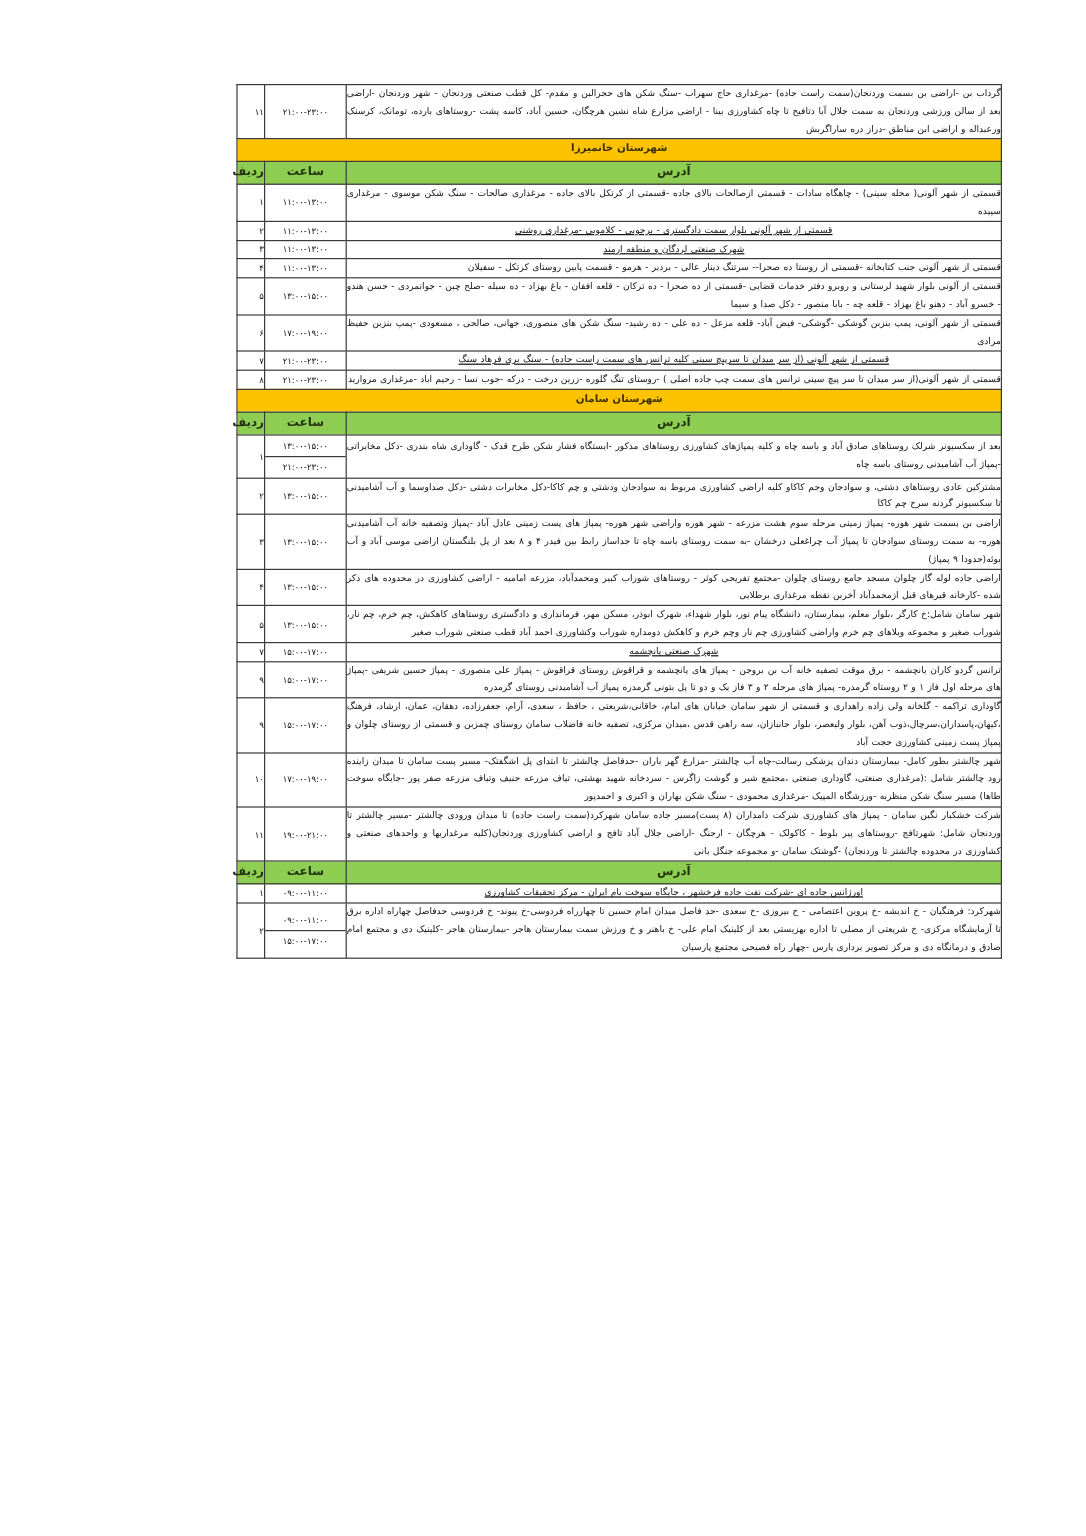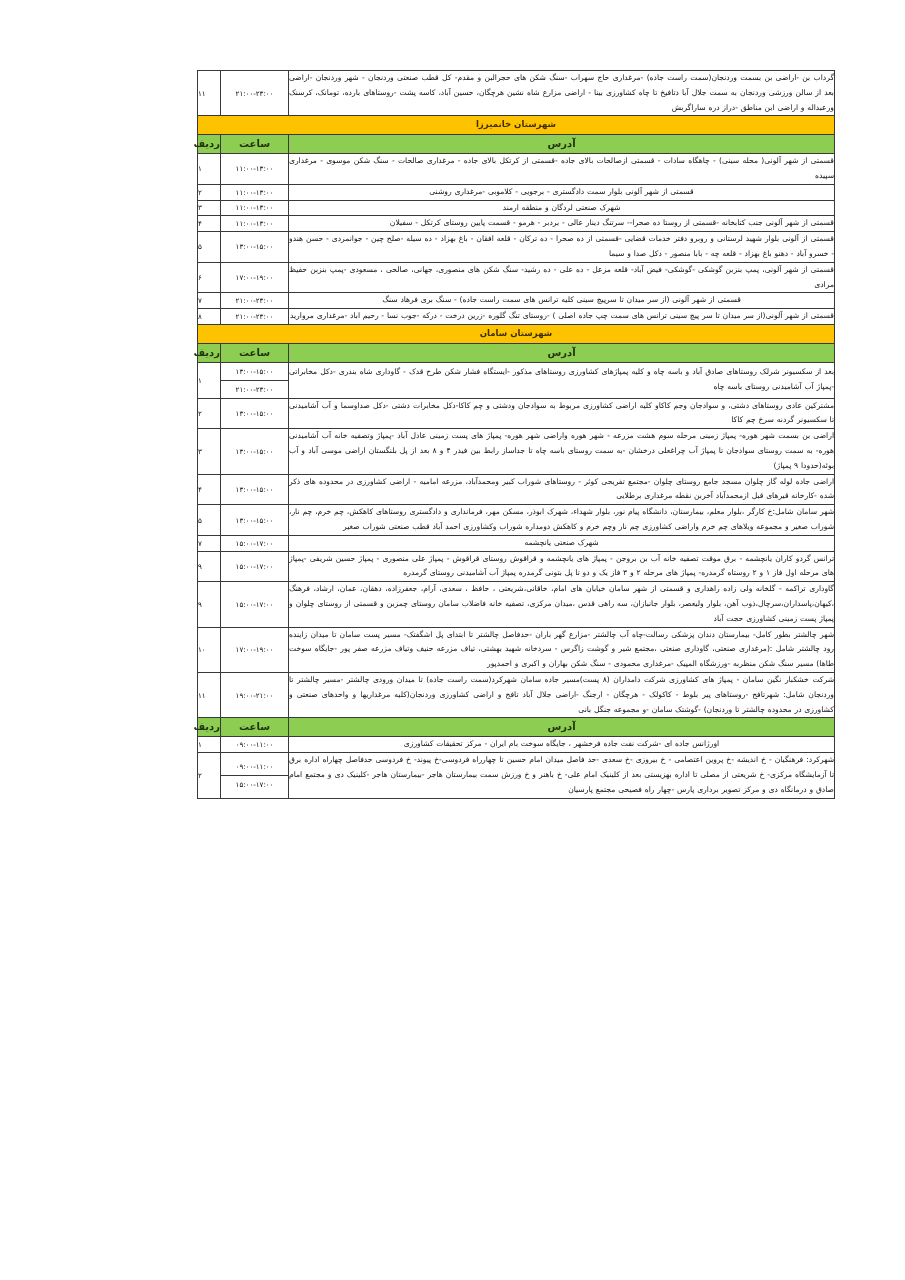--- a/index.html
+++ b/index.html
@@ -51,21 +51,21 @@
     background:#8DCE52;
     text-align:center;
     font-size:10px;
     font-weight:bold;
     color:#23330f;
     padding:3px 0 3px 0;
     line-height:1.2;
   }
   
   td.num{
-    text-align:left;
+    text-align:right;
     font-size:7.2px;
     color:#111;
     padding:2px 0;
   }
   td.time{
     text-align:center;
     font-size:7.1px;
     color:#111;
     padding:2px 1px;
     white-space:nowrap;
@@ -76,20 +76,21 @@
     text-align-last:right;
     font-size:7.6px;
     line-height:1.95;
     color:#111;
     padding:4px 6px 4px 6px;
     word-spacing:.4px;
   }
   td.addr.center{
     text-align:right;
     text-align-last:center;
+    text-decoration:underline;
   }
   td.time-split{
     padding:0;
     vertical-align:top;
   }
   td.time-split .half{
     display:block;
     text-align:center;
     font-size:7.1px;
     color:#111;

